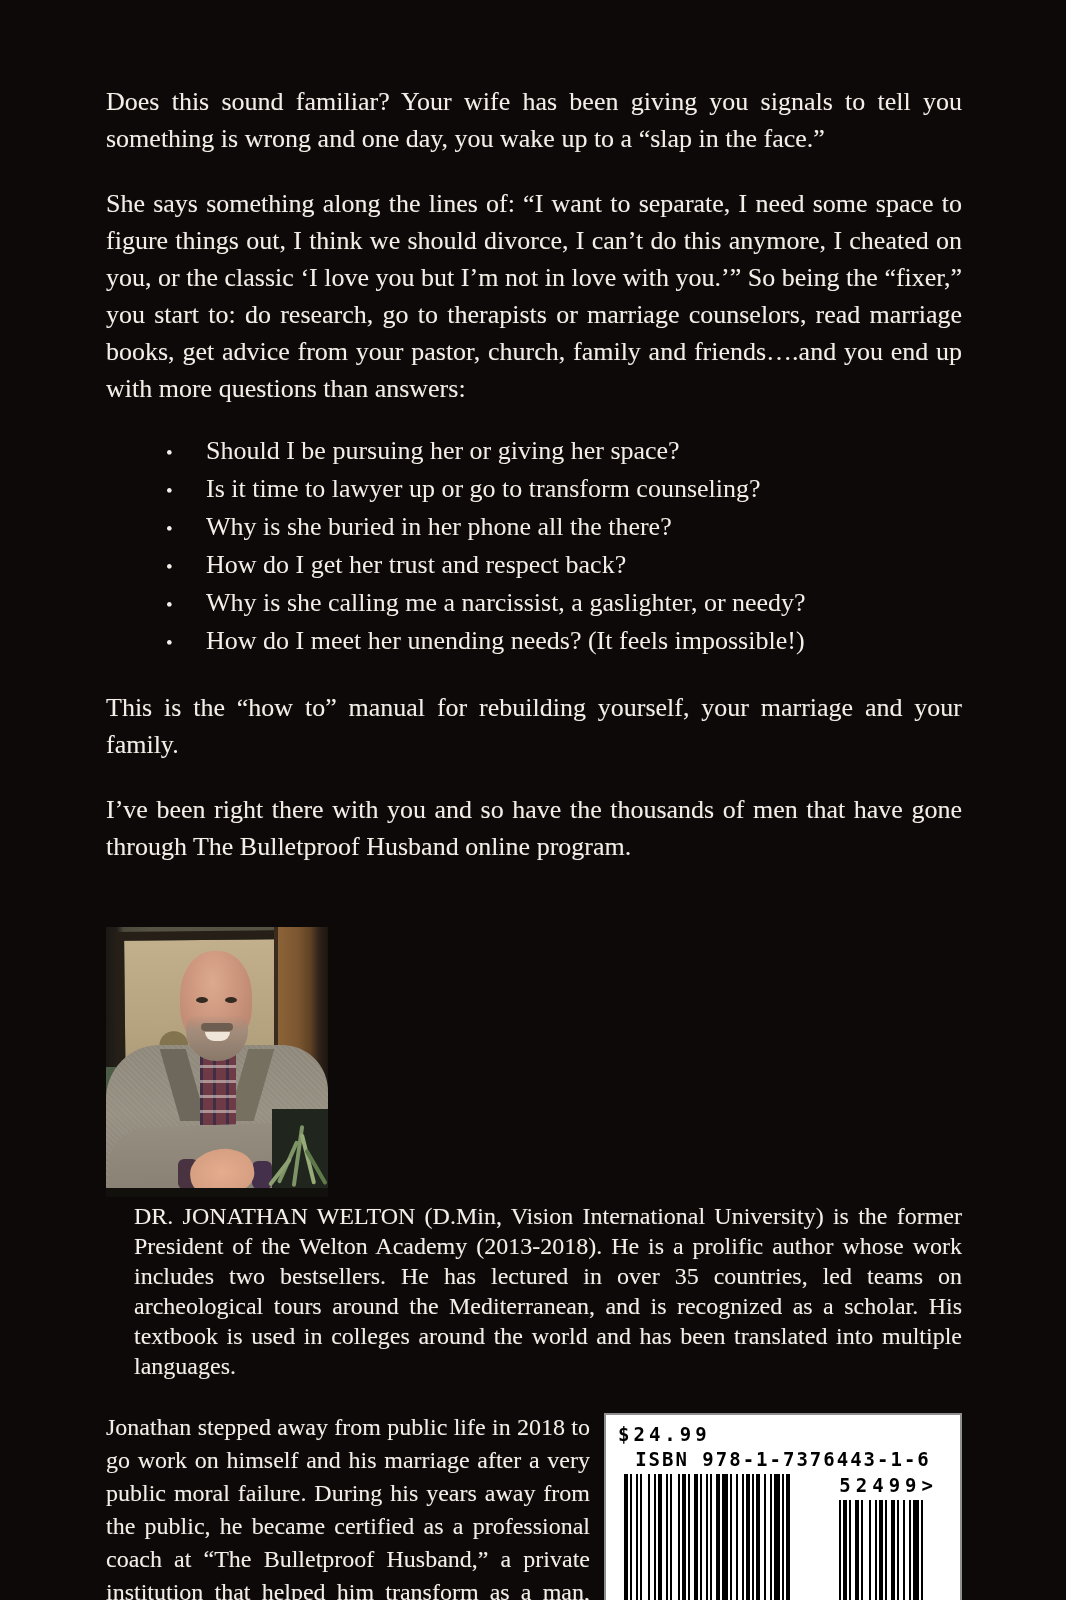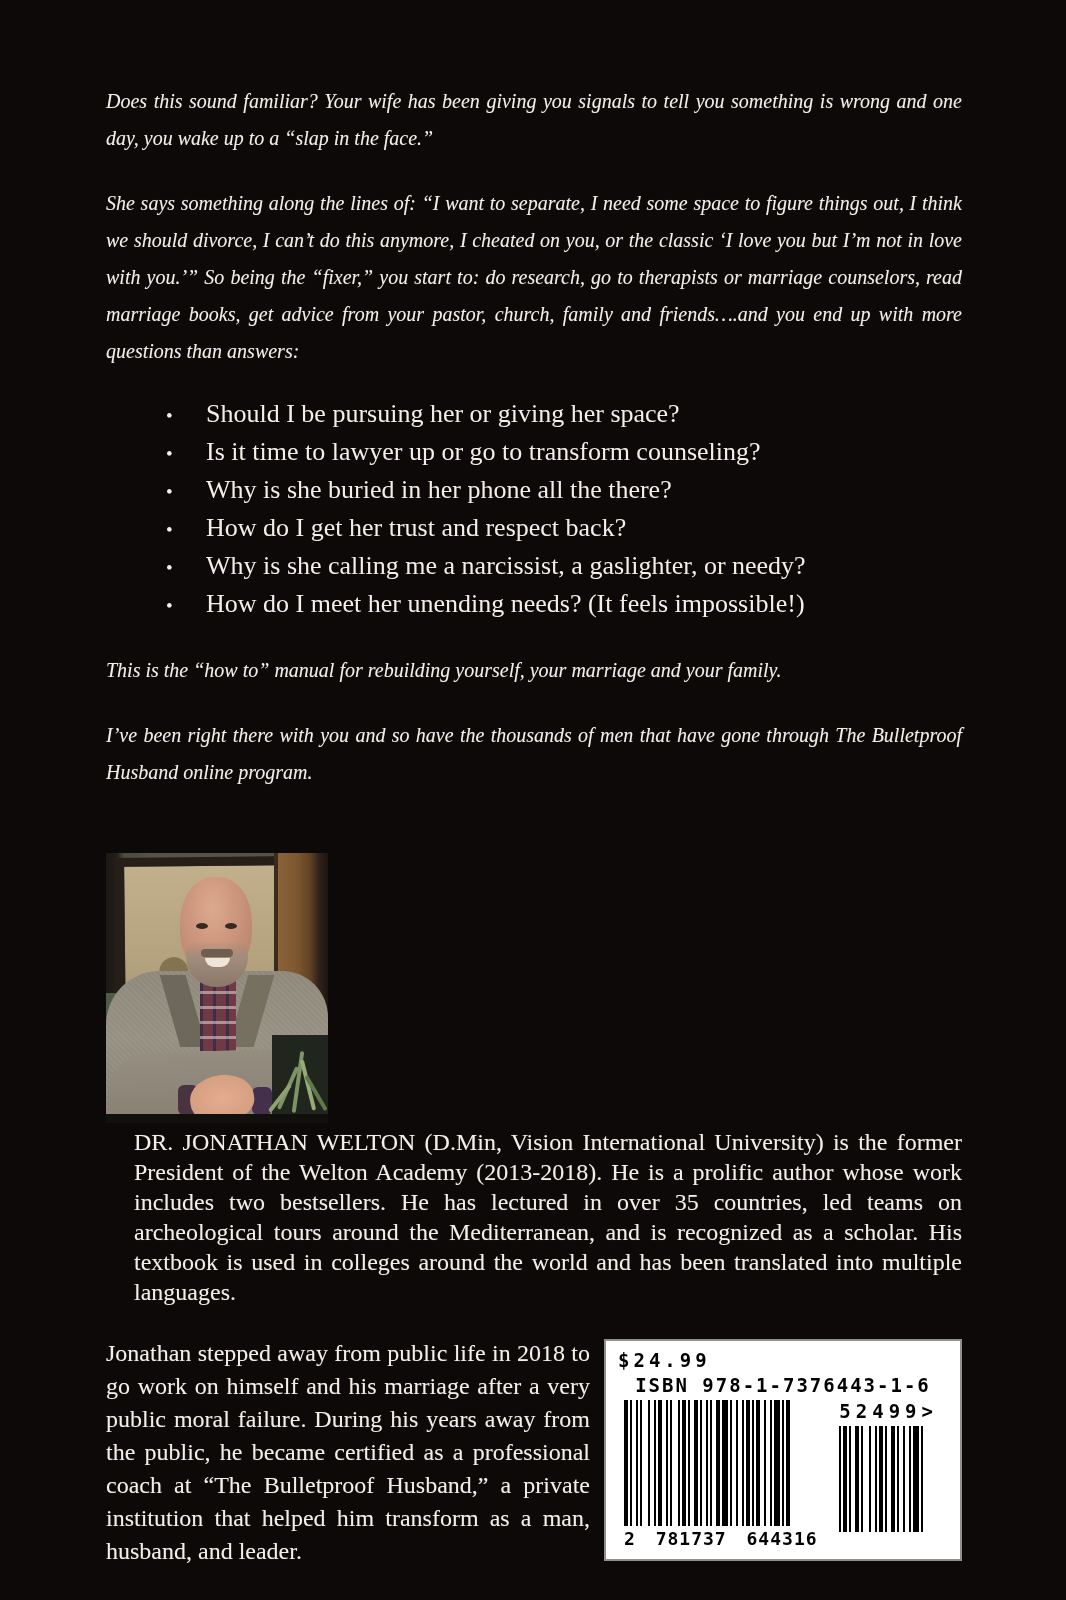--- a/index.html
+++ b/index.html
@@ -1,21 +1,21 @@
 <!DOCTYPE html>
 <html><head>
 <meta charset="utf-8">
 <style>
   html,body{margin:0;padding:0;background:#0d0908;}
   .page{position:relative;width:1066px;height:1600px;background:#0d0908;overflow:hidden;
         font-family:"Liberation Serif","DejaVu Serif",serif;color:#f3efe8;}
   .content{padding:83px 104px 0 106px;}
   p{margin:0;}
-  .body{font-size:20px;line-height:37px;text-align:justify;margin-bottom:28px;
-        text-shadow:0 0 1px rgba(255,255,255,.25);font-style:italic;}
+  .body{font-size:26px;line-height:37px;text-align:justify;margin-bottom:28px;
+        text-shadow:0 0 1px rgba(255,255,255,.25);}
   .scenario{margin-bottom:26px;}
   
   .questions{list-style:none;margin:0 0 28px 0;padding:0;}
   .questions li{display:flex;align-items:baseline;font-size:26px;line-height:36px;padding-left:42px;}
   .bullet{width:40px;flex-shrink:0;font-size:19px;text-align:left;padding-left:18px;}
   
   .author{display:flex;margin-top:62px;flex-direction:column;}
   .photo{position:relative;width:222px;height:270px;flex-shrink:0;overflow:hidden;background:#2a2620;}
   .bio{flex:1;margin-left:28px;padding-top:4px;font-size:24px;line-height:30px;text-align:justify;
        text-shadow:0 0 1px rgba(255,255,255,.25);}

